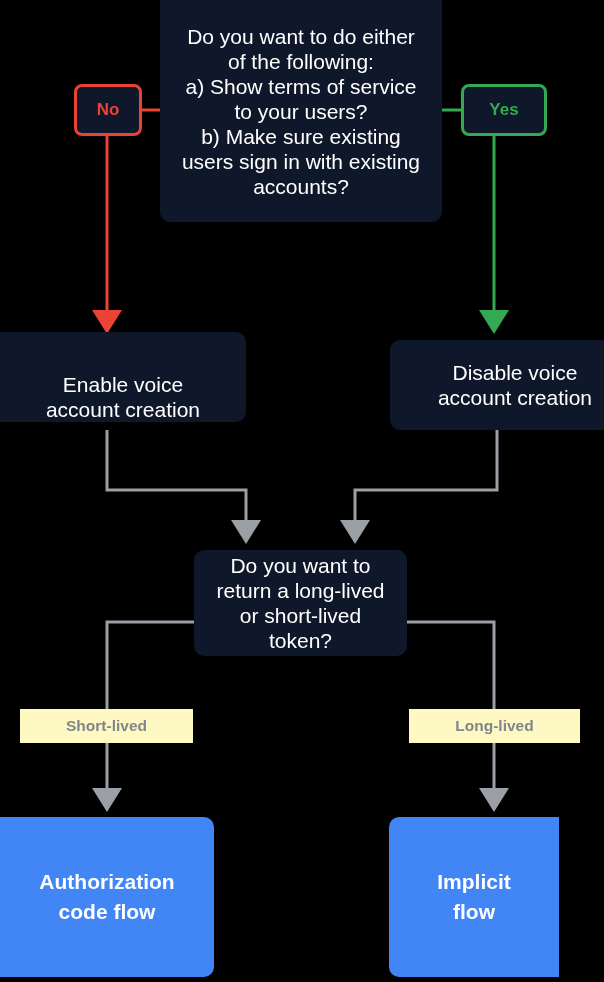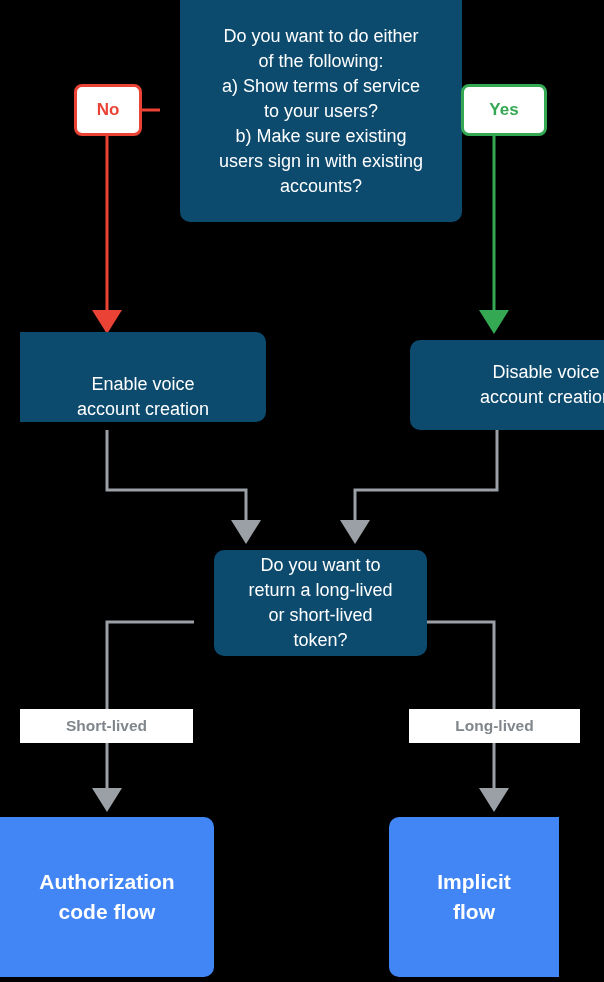--- a/index.html
+++ b/index.html
@@ -29,47 +29,46 @@
   }
   .node {
     position: absolute;
     box-sizing: border-box;
     display: flex;
     align-items: center;
     justify-content: center;
     text-align: center;
   }
   .gray-box {
-    background: #0c4a6e;
+    background: #0f172a;
     border-radius: 10px;
     color: #ffffff;
-    font-size: 18px;
+    font-size: 21px;
     line-height: 25px;
-    margin-left: 20px;
   }
   .gray-box .txt {
     padding: 0 12px;
     white-space: pre-line;
   }
   
   #decision-1 {
     left: 160px;
     top: 0px;
     width: 282px;
     height: 222px;
     border-radius: 0 0 10px 10px;
   }
   
   .pill {
     position: absolute;
     box-sizing: border-box;
     display: flex;
     align-items: center;
     justify-content: center;
-    background: #ffffff;
+    background: #0f172a;
     border-radius: 8px;
     font-size: 17px;
     font-weight: bold;
   }
   #pill-no {
     left: 74px;
     top: 84px;
     width: 68px;
     height: 52px;
     border: 3px solid #ea4335;
@@ -108,21 +107,21 @@
     height: 106px;
     border-radius: 10px;
   }
   
   .label-chip {
     position: absolute;
     box-sizing: border-box;
     display: flex;
     align-items: center;
     justify-content: center;
-    background: #ffffff;
+    background: #fef9c3;
     color: #80868b;
     font-size: 15.5px;
     font-weight: bold;
     height: 34px;
   }
   #label-short {
     left: 20px;
     top: 709px;
     width: 173px;
   }

